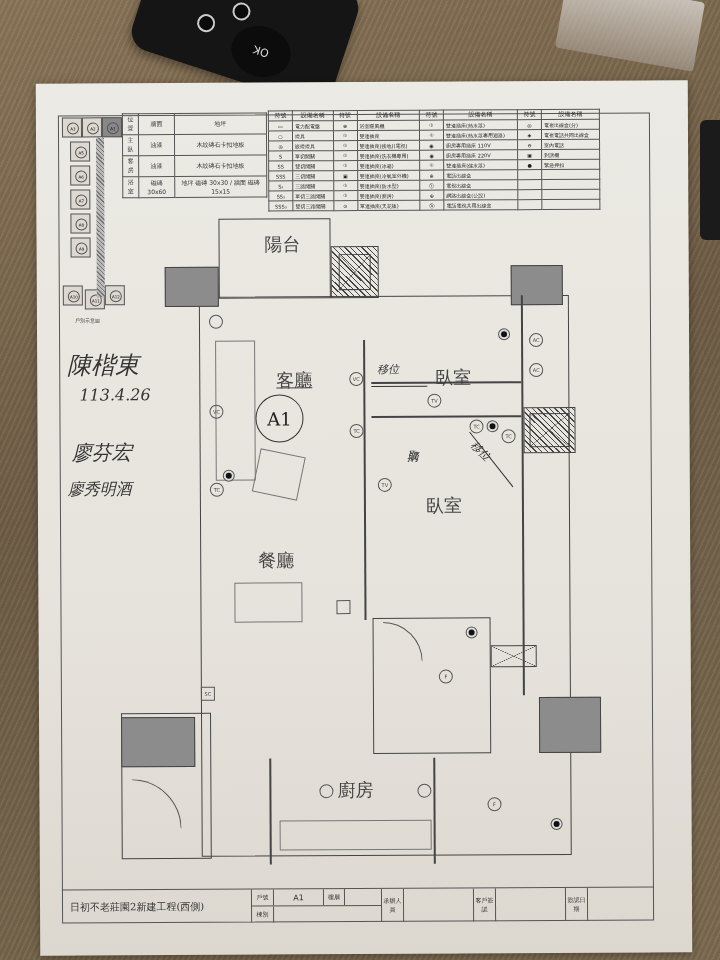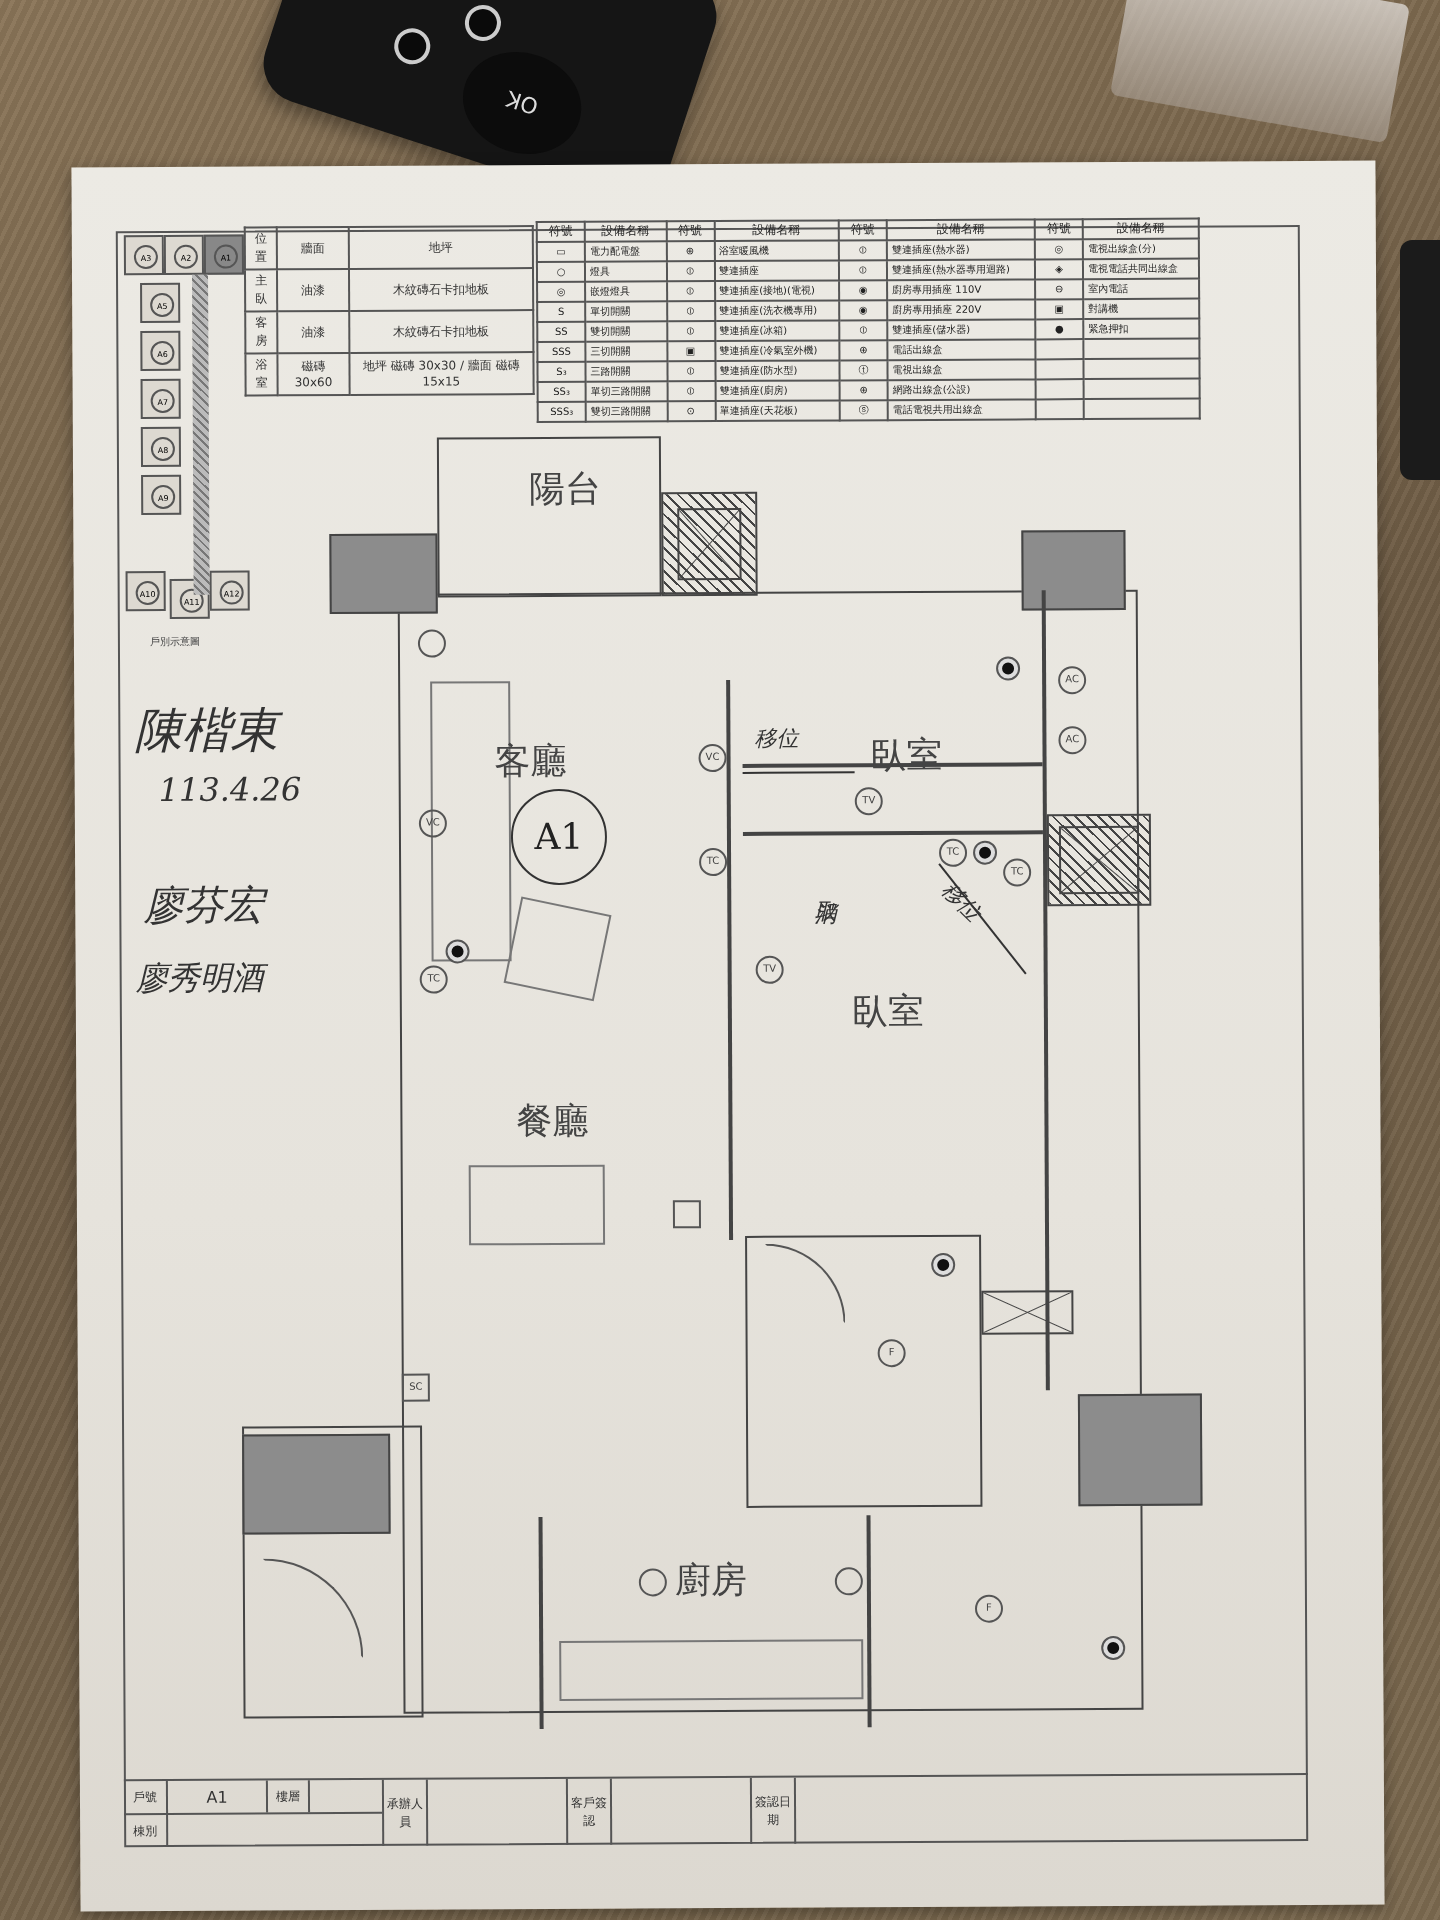--- a/index.html
+++ b/index.html
@@ -314,21 +314,21 @@
     <div class="room-label" style="left:298px;top:696px;">廚房</div>
     <div class="fix" style="left:280px;top:702px;"></div>
     <div class="fix" style="left:378px;top:702px;"></div>
     <div class="fix" style="left:448px;top:716px;">F</div>
     <div class="dot" style="left:512px;top:738px;"></div>
 
     <div class="door" style="left:92px;top:696px;width:50px;height:50px;"></div>
 
     <div class="furn" style="left:178px;top:258px;width:40px;height:140px;"></div>
     <div class="furn" style="left:218px;top:370px;width:46px;height:44px;transform:rotate(12deg);"></div>
-    <div class="room-label" style="left:210px;top:286px;">客廳</div>
+    <div class="room-label" style="left:239px;top:286px;text-decoration:underline;">客廳</div>
     <div class="unit-mark">A1</div>
     <div class="fix" style="left:172px;top:232px;"></div>
     <div class="fix" style="left:172px;top:322px;">VC</div>
     <div class="fix" style="left:172px;top:400px;">TC</div>
     <div class="dot" style="left:186px;top:388px;"></div>
     <div class="fix" style="left:312px;top:290px;">VC</div>
     <div class="fix" style="left:312px;top:342px;">TC</div>
 
     <div class="furn" style="left:196px;top:500px;width:68px;height:40px;"></div>
     <div class="room-label" style="left:220px;top:466px;">餐廳</div>
@@ -352,20 +352,21 @@
     <div class="note" style="left:432px;top:362px;transform:rotate(45deg);">移位</div>
     <div class="arrow" style="left:432px;top:350px;width:70px;transform:rotate(52deg);"></div>
   </div>
 
   <div class="hand" style="left:30px;top:266px;font-size:24px;">陳楷東</div>
   <div class="hand" style="left:42px;top:302px;font-size:16px;">113.4.26</div>
   <div class="hand" style="left:34px;top:356px;font-size:20px;">廖芬宏</div>
   <div class="hand" style="left:30px;top:396px;font-size:16px;">廖秀明酒</div>
 
   <div class="title-block">
+    <div class="tb-title">日初不老莊園2新建工程(西側)</div>
     <div class="tb-cell" style="width:130px;">
       <div class="r" style="justify-content:flex-start;">
         <span class="tb-lbl" style="height:100%;">戶號</span>
         <span style="flex:1;text-align:center;">A1</span>
         <span class="tb-lbl" style="height:100%;border-left:1px solid #555;">樓層</span>
         <span style="width:36px;"></span>
       </div>
       <div class="r" style="justify-content:flex-start;">
         <span class="tb-lbl" style="height:100%;">棟別</span>
         <span style="flex:1;"></span>

